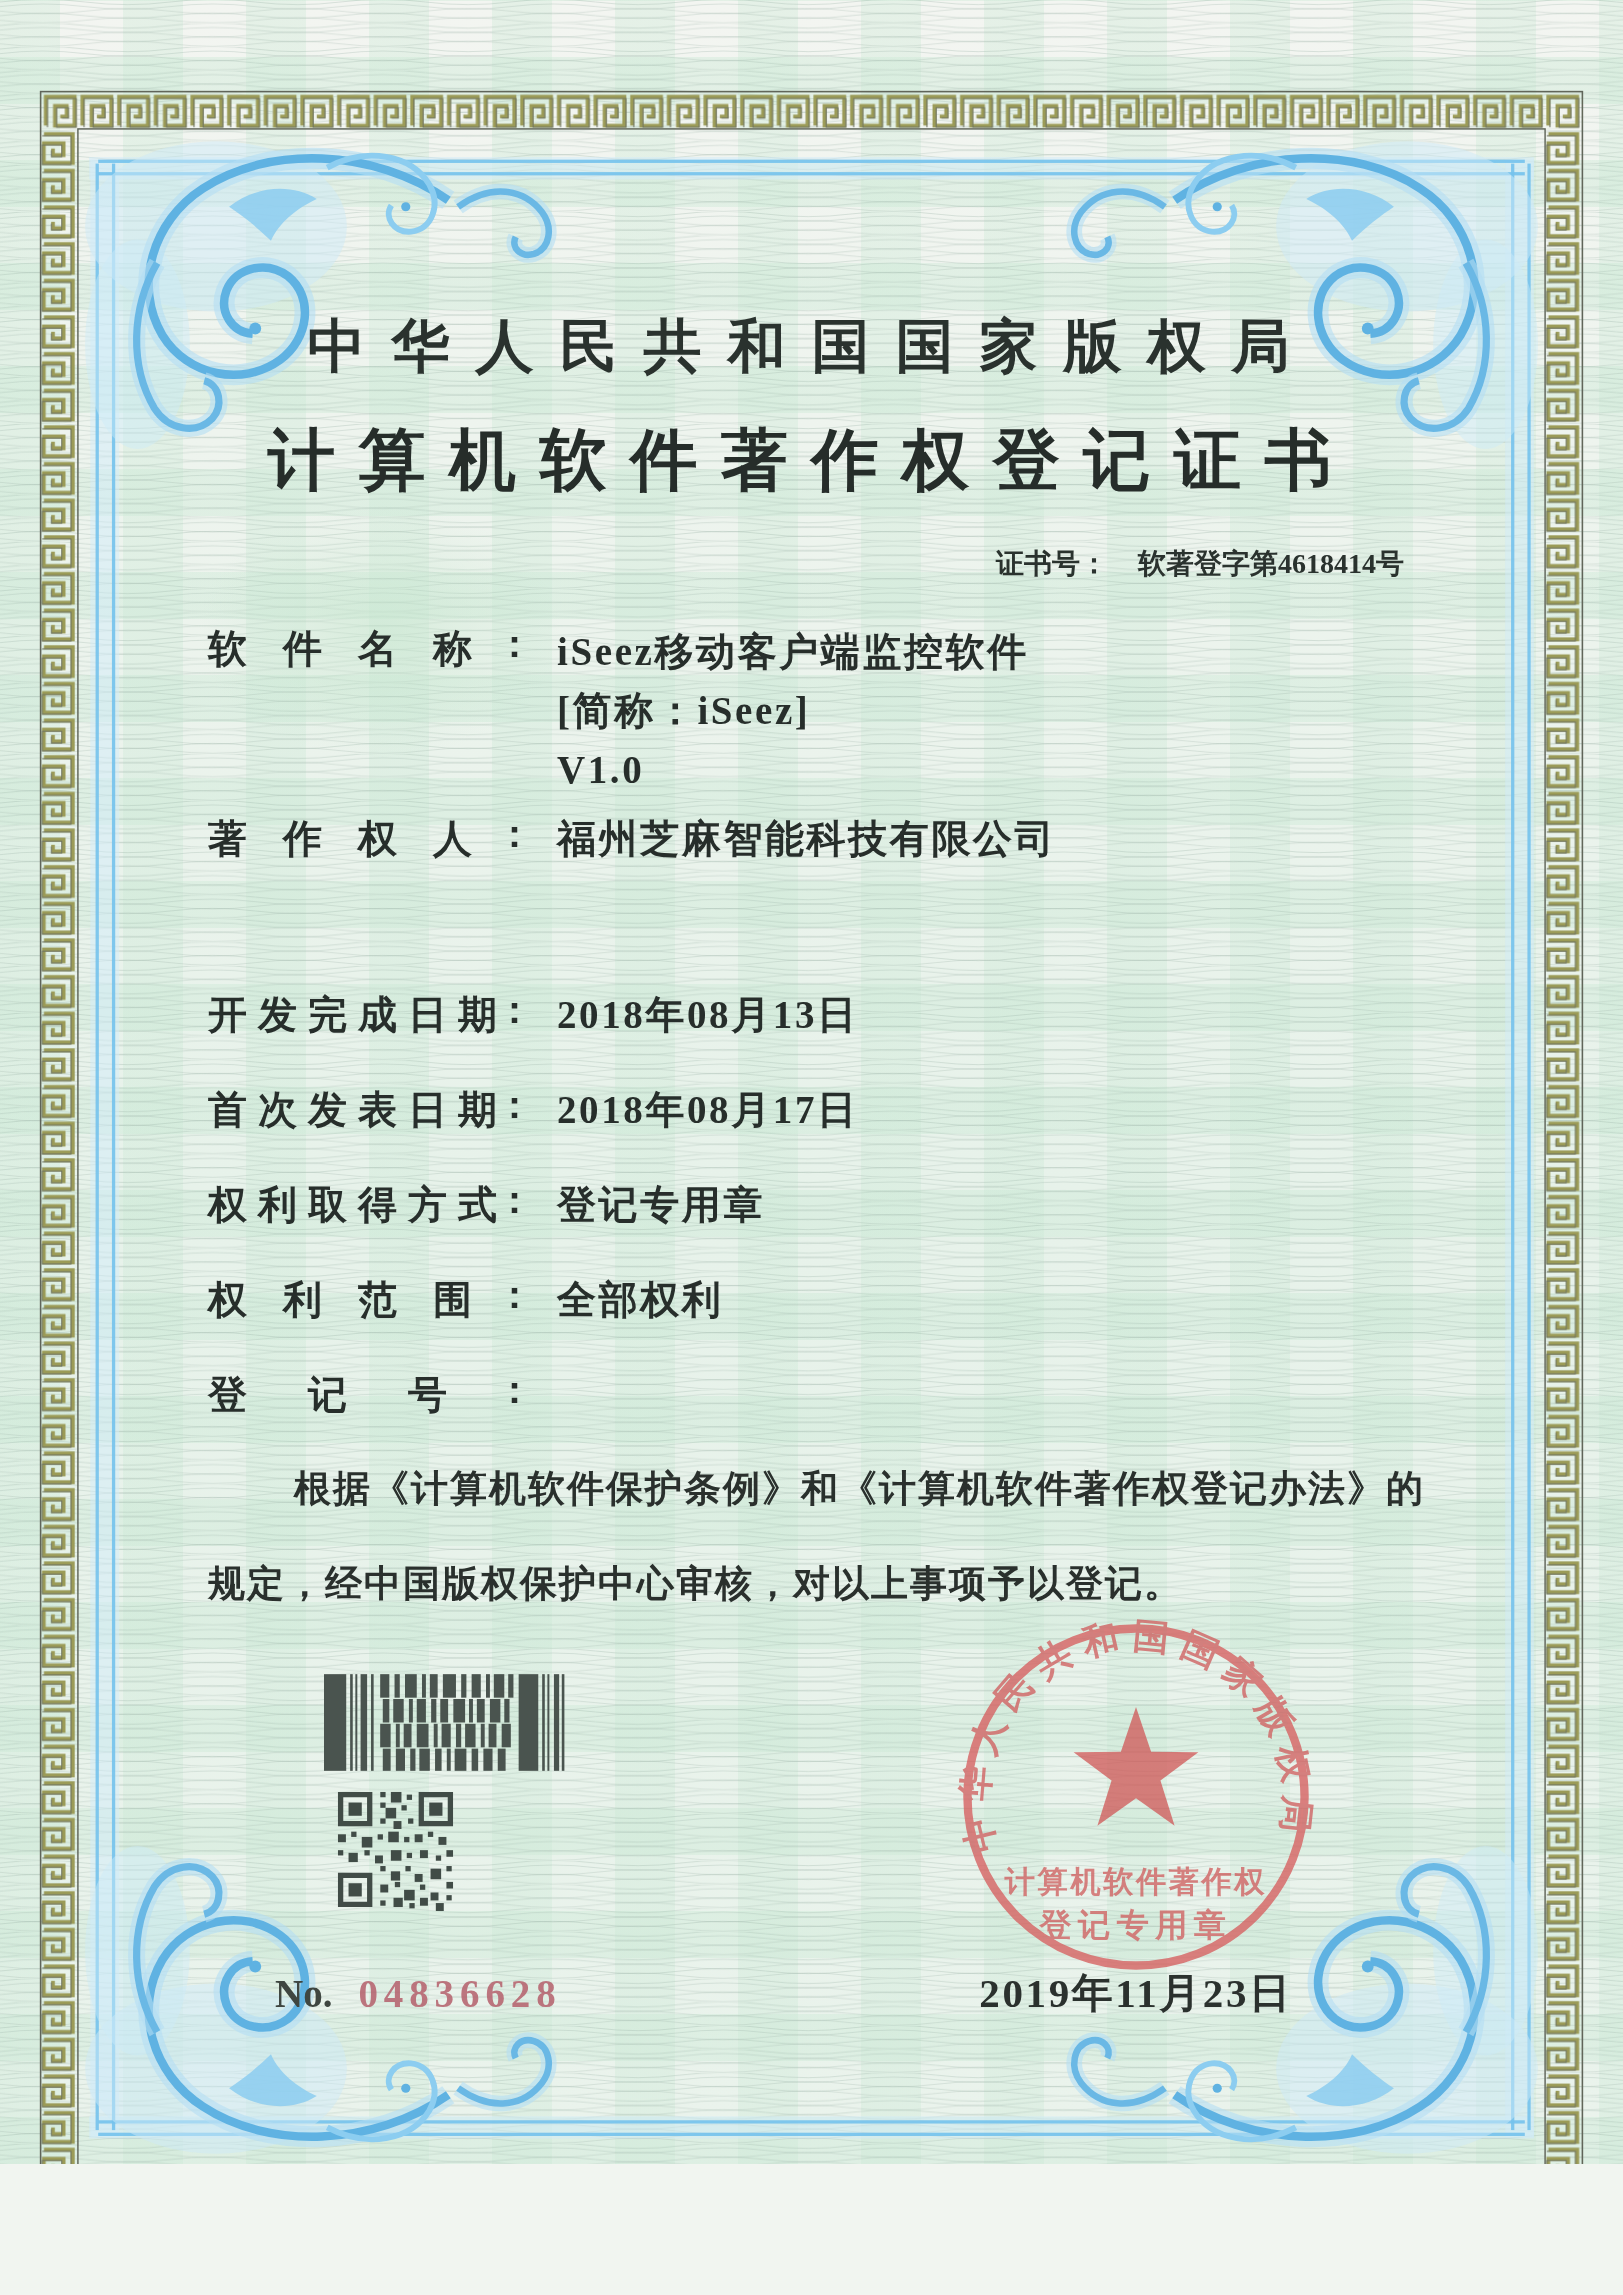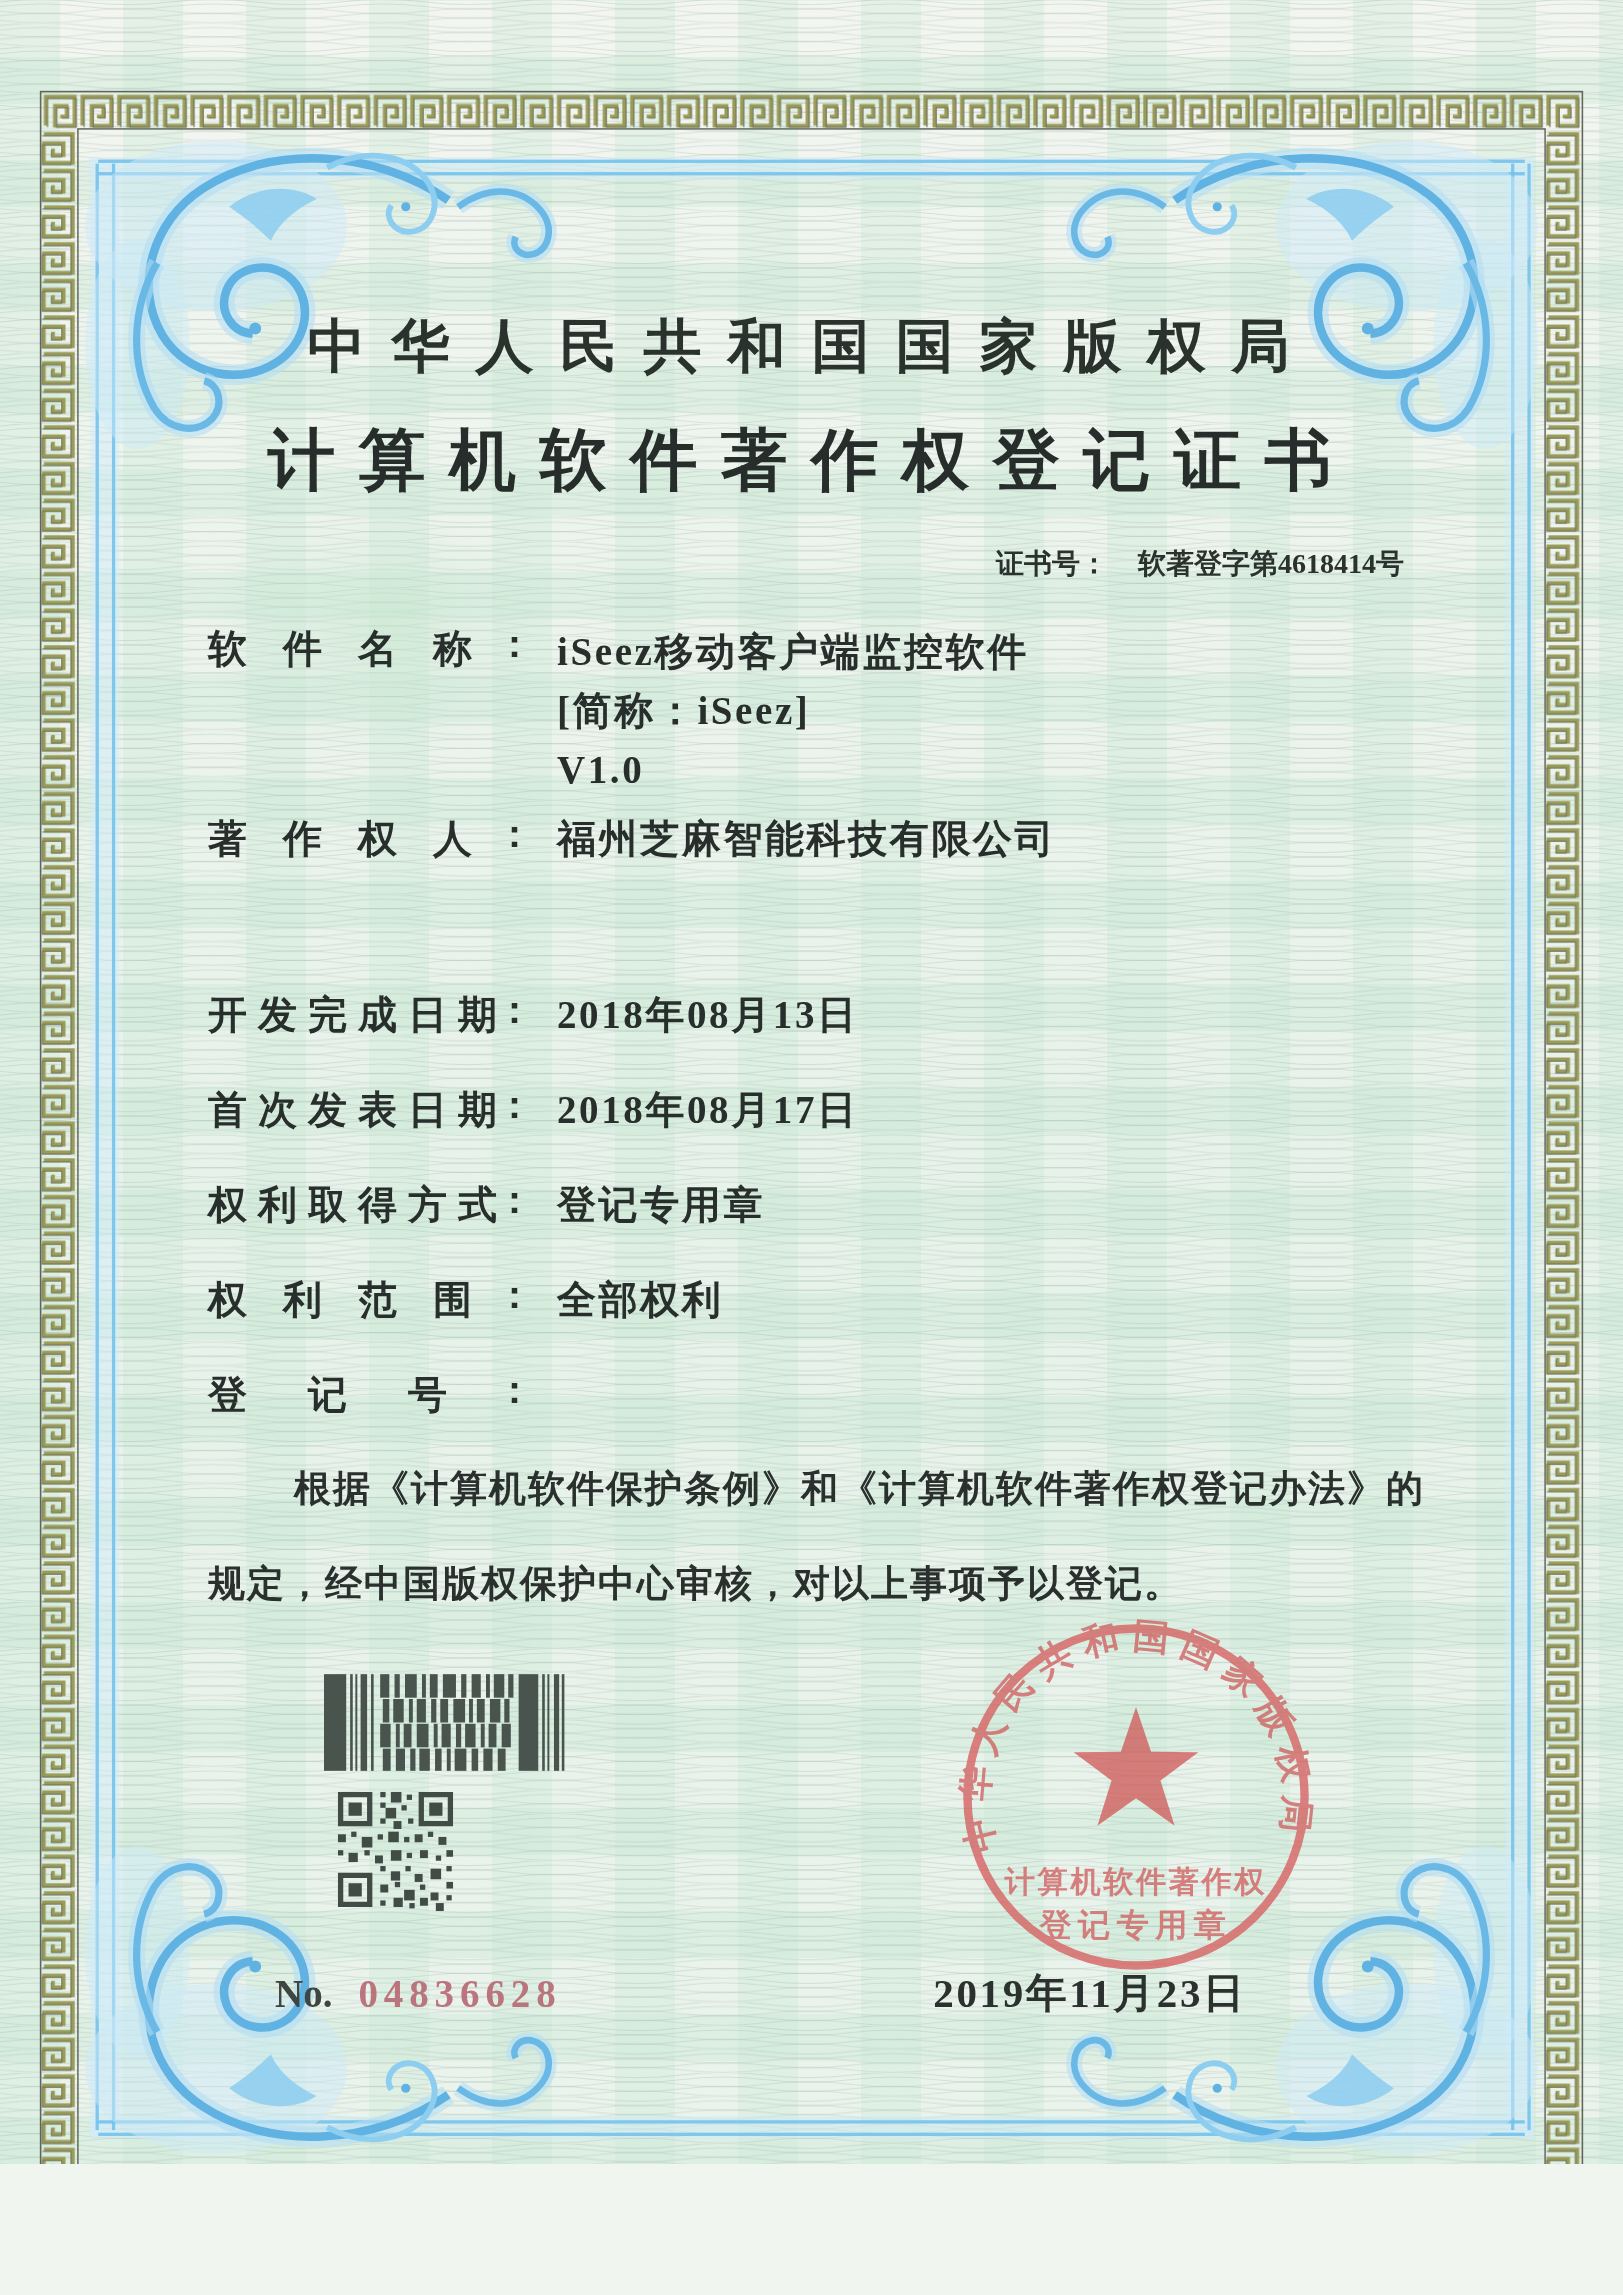--- a/index.html
+++ b/index.html
@@ -78,21 +78,21 @@
 
   .serial{
     position:absolute;left:275px;top:1971px;z-index:2;
     display:flex;align-items:baseline;gap:26px;font-size:39px;
   }
   .serial .prefix{color:#3f4641;font-weight:600;}
   .serial .number{color:var(--serial-red);letter-spacing:5.9px;font-weight:600;opacity:.85;}
 
   .seal{position:absolute;left:943px;top:1604px;z-index:3;opacity:.88;}
   .issue-date{
-    position:absolute;left:861px;top:1966px;width:458px;z-index:4;
+    position:absolute;left:907px;top:1966px;width:458px;z-index:4;
     text-align:center;font-size:41px;font-weight:700;letter-spacing:2.6px;color:#2b312e;
   }
   .watermark{
     position:absolute;left:196px;top:504px;width:367px;height:255px;z-index:1;
     background:radial-gradient(ellipse at center, rgba(198,230,206,.55), rgba(198,230,206,0) 70%);
     pointer-events:none;
   }
 </style>
 </head>
 <body>

